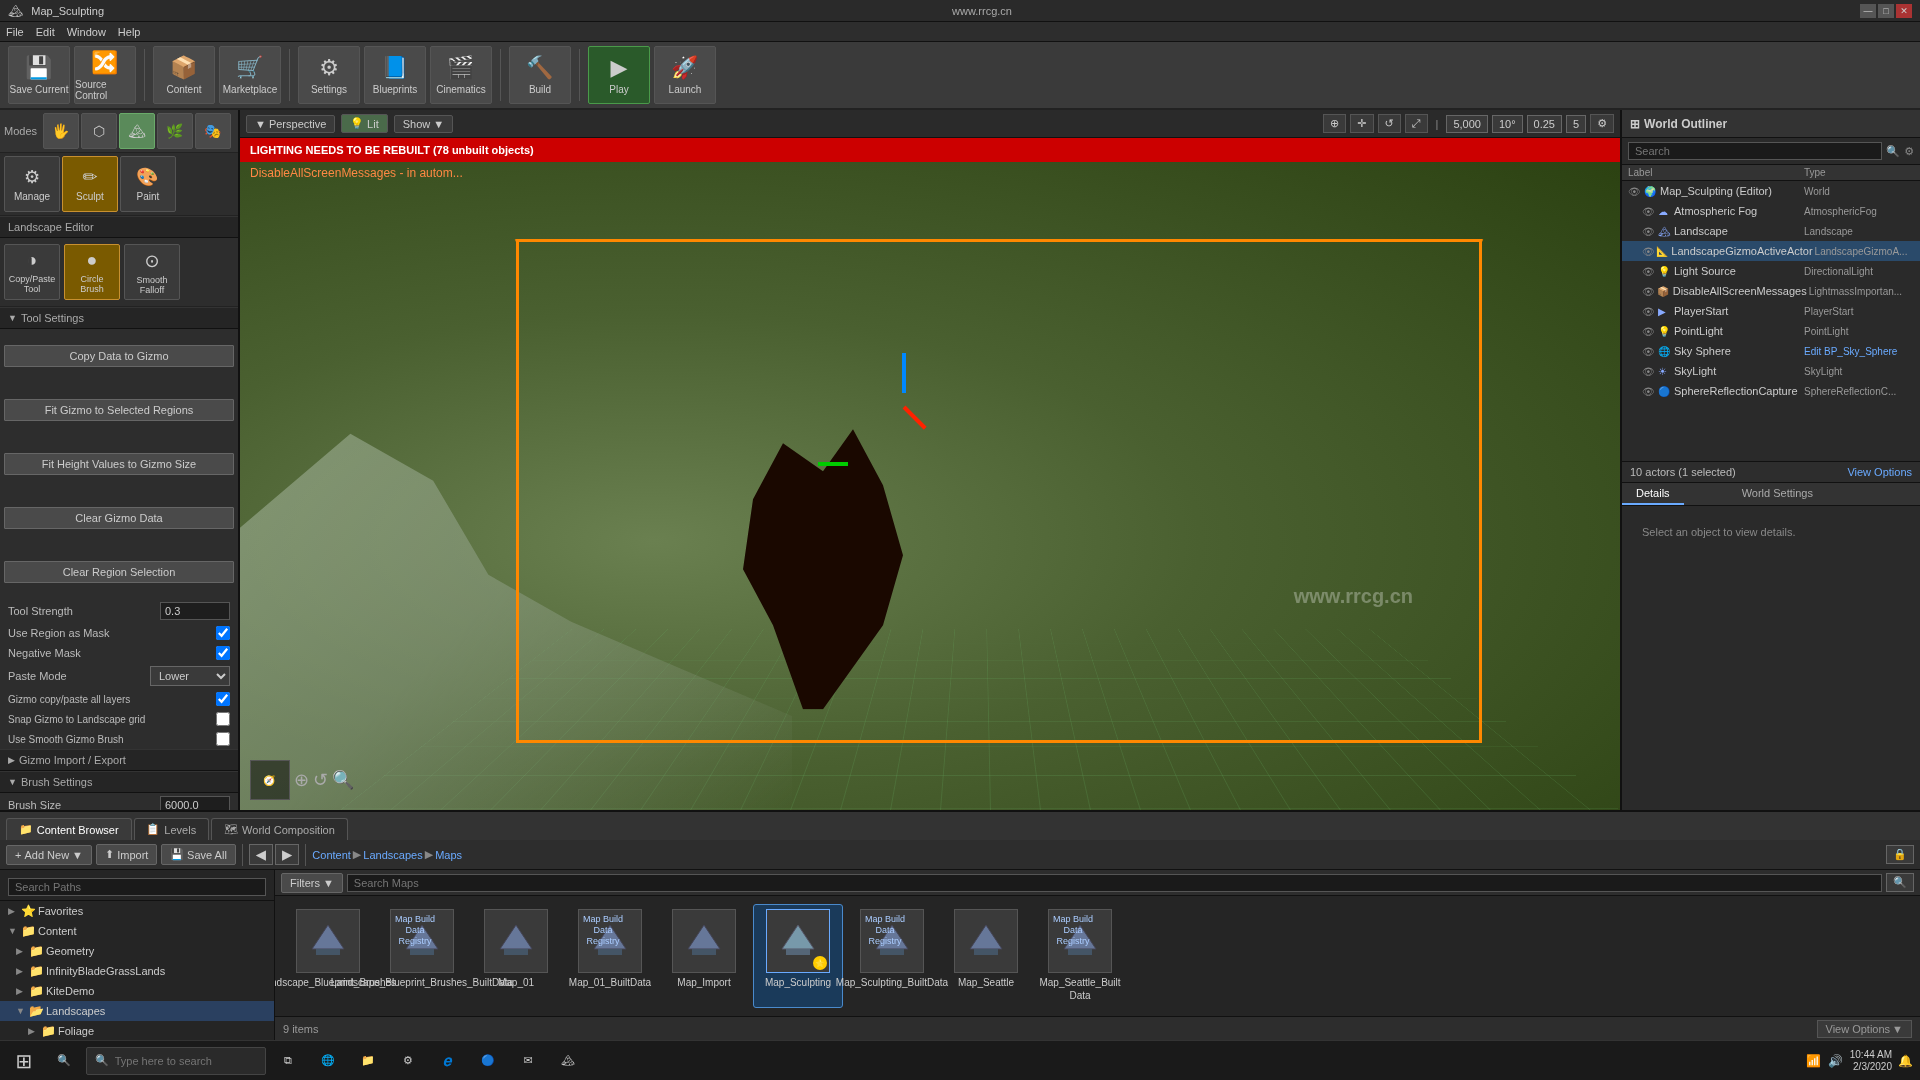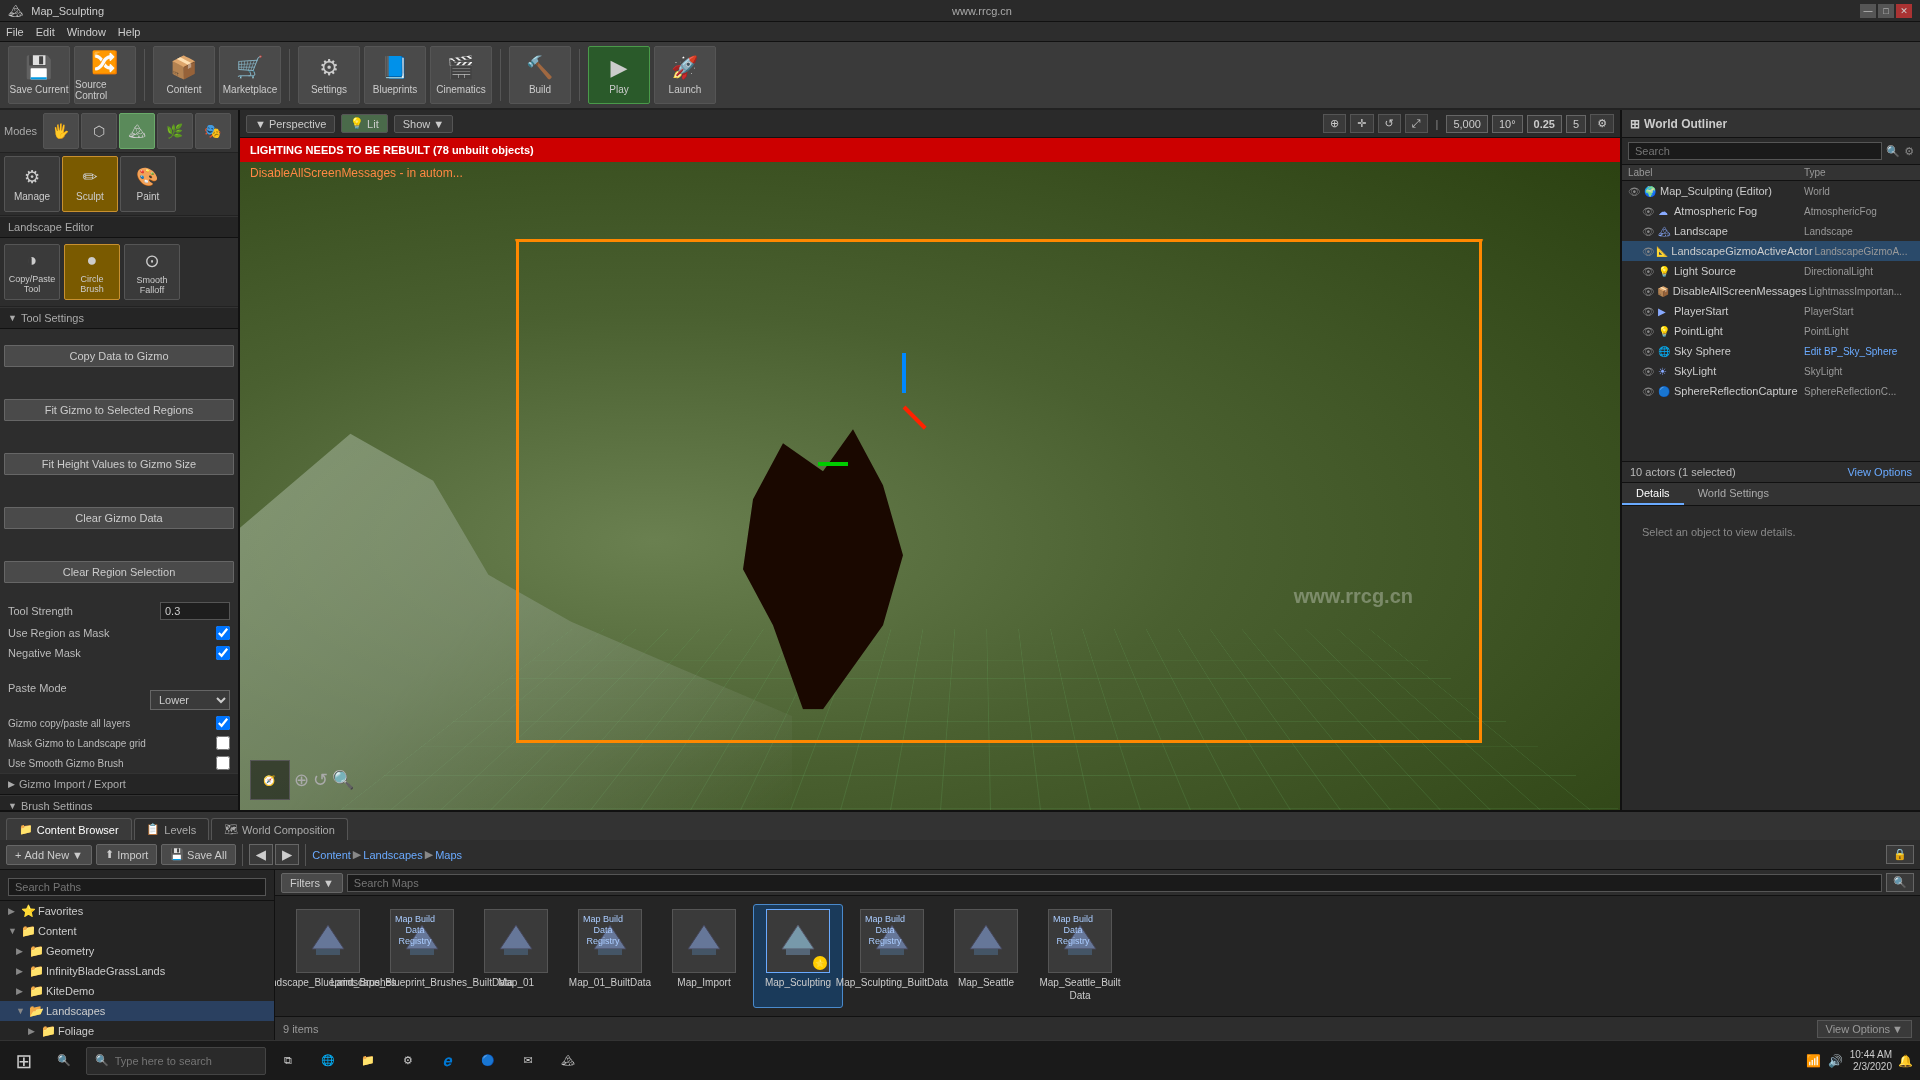--- a/index.html
+++ b/index.html
@@ -183,21 +183,20 @@
       font-size: 11px;
     }
     .setting-checkbox { width: 14px; height: 14px; cursor: pointer; }
     .setting-dropdown {
       background: #3a3a3a;
       border: 1px solid #666;
       color: #ccc;
       font-size: 11px;
       padding: 2px 4px;
       width: 80px;
-      margin-top: 24px;
     }
 
     
     #viewport {
       flex: 1;
       position: relative;
       background: #1a1a1a;
       overflow: hidden;
     }
     #viewport-toolbar {
@@ -315,20 +314,21 @@
       justify-content: space-between;
     }
     #actors-count span { font-size: 11px; color: #bbb; }
     #actors-count a { font-size: 11px; color: #6aaaff; cursor: pointer; text-decoration: none; }
 
     #details-panel { flex: 1; background: #2a2a2a; }
     #details-tabs {
       display: flex;
       background: #333;
       border-bottom: 1px solid #111;
+      gap: 44px;
     }
     .details-tab {
       padding: 4px 14px;
       font-size: 11px;
       color: #aaa;
       cursor: pointer;
       border-bottom: 2px solid transparent;
     }
     .details-tab.active { color: #fff; border-bottom-color: #6aaaff; }
     #details-content {
@@ -692,21 +692,21 @@
         <option>Lower</option>
         <option>Raise</option>
         <option>Both</option>
       </select>
     </div>
     <div class="setting-row">
       <span class="setting-label" style="font-size:10px;">Gizmo copy/paste all layers</span>
       <input type="checkbox" class="setting-checkbox" checked="" style="">
     </div>
     <div class="setting-row">
-      <span class="setting-label" style="font-size:10px;">Mask Gizmo to Landscape grid</span>
+      <span class="setting-label" style="font-size:10px;">Snap Gizmo to Landscape grid</span>
       <input type="checkbox" class="setting-checkbox" style="">
     </div>
     <div class="setting-row">
       <span class="setting-label" style="font-size:10px;">Use Smooth Gizmo Brush</span>
       <input type="checkbox" class="setting-checkbox" style="">
     </div>
     <div class="section-header" style="cursor:pointer;">
       <span class="arrow">▶</span>
       <span>Gizmo Import / Export</span>
     </div>
@@ -739,21 +739,21 @@
       <div style="flex:1"></div>
 
       <div style="display:flex; align-items:center; gap:4px;">
         <button class="vp-ctrl">⊕</button>
         <button class="vp-ctrl">✛</button>
         <button class="vp-ctrl">↺</button>
         <button class="vp-ctrl">⤢</button>
         <span style="color:#888; margin:0 4px;">|</span>
         <span style="background:#3a3a3a; border:1px solid #666; padding:2px 6px; font-size:11px; color:#ccc;">5,000</span>
         <span style="background:#3a3a3a; border:1px solid #666; padding:2px 6px; font-size:11px; color:#ccc;">10°</span>
-        <span style="background:#3a3a3a; border:1px solid #666; padding:2px 6px; font-size:11px; color:#ccc;font-weight:bold;">0.25</span>
+        <span style="background:#3a3a3a; border:1px solid #666; padding:2px 6px; font-size:11px; color:#ccc;">0.25</span>
         <span style="background:#3a3a3a; border:1px solid #666; padding:2px 6px; font-size:11px; color:#ccc;">5</span>
         <button class="vp-ctrl">⚙</button>
       </div>
     </div>
 
     <div id="viewport-canvas">
 
       <div id="viewport-3d">
 
         <div style="position:absolute; top:0; left:0; right:0; bottom:0; background: radial-gradient(ellipse at 30% 60%, #6a8050 0%, #4a6030 40%, #3a5020 70%, #2a4010 100%);"></div>

